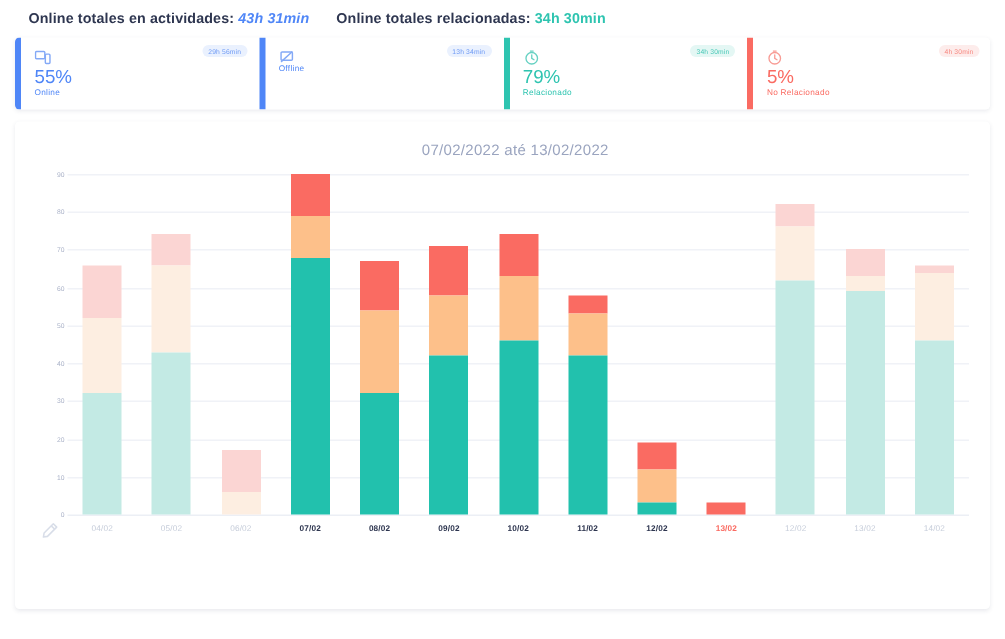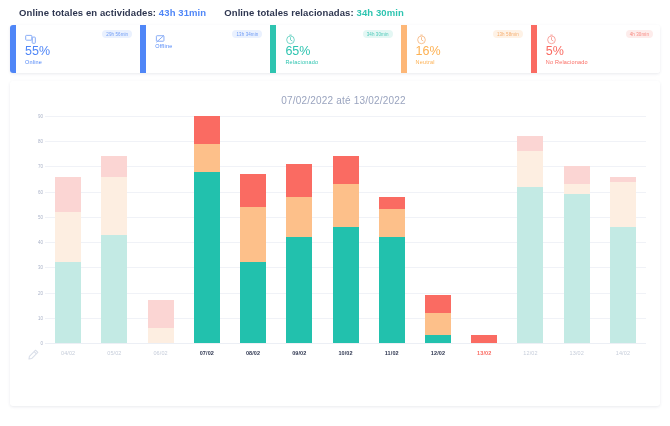--- a/index.html
+++ b/index.html
@@ -13,39 +13,39 @@
   .page{position:relative;width:670px;height:426px;box-sizing:border-box;}
 
   
   .totals{
     display:flex;align-items:center;
     padding:7px 0 7px 19px;
     font-size:9.5px;font-weight:bold;color:#2e3650;
     letter-spacing:.1px;
   }
   .totals .grp{margin-right:18px;white-space:nowrap;}
-  .totals .val-blue{color:#4f86f7;font-weight:bold;}
+  .totals .val-blue{color:#4f86f7;font-weight:bold;font-style:italic;}
   .totals .val-teal{color:#2ec4b0;font-weight:bold;}
 
   
   .cards{
     display:flex;
     margin:0 10px;
     background:#fff;
     border-radius:3px;
     box-shadow:0 1px 3px rgba(40,50,90,.10);
     overflow:hidden;
     height:48px;
   }
   .card{
     flex:1 1 0;
     position:relative;
     padding:6px 8px 0 9px;
     box-sizing:border-box;
-    border-left:6px solid #d946ef;
+    border-left:4px solid #d946ef;
     background:#fff;
   }
   .card + .card{margin-left:1px;}
   .card.c-blue{border-left-color:#4f86f7;}
   .card.c-teal{border-left-color:#2ec4b0;}
   .card.c-orange{border-left-color:#fdb777;}
   .card.c-red{border-left-color:#fa6b62;}
 
   .card .ico{
     display:block;width:11px;height:11px;
@@ -178,36 +178,24 @@
 
     <div class="card c-teal">
       <span class="ico">
         <svg viewBox="0 0 16 16" width="11" height="11">
             <circle cx="8" cy="8.5" r="5.6" fill="none" stroke="#4cc9b8" stroke-width="1.3"></circle>
             <path d="M8 5.2v3.4l2.2 1.3" fill="none" stroke="#4cc9b8" stroke-width="1.3" stroke-linecap="round"></path>
             <line x1="6.2" y1="1.6" x2="9.8" y2="1.6" stroke="#4cc9b8" stroke-width="1.3"></line>
           </svg>
       </span>
       <span class="badge">34h 30min</span>
-      <div class="pct">65%</div>
+      <div class="pct">79%</div>
       <div class="lbl">Relacionado</div>
     </div>
 
-    <div class="card c-orange">
-      <span class="ico">
-        <svg viewBox="0 0 16 16" width="11" height="11">
-            <circle cx="8" cy="8.5" r="5.6" fill="none" stroke="#f5ae70" stroke-width="1.3"></circle>
-            <path d="M8 5.2v3.4l2.2 1.3" fill="none" stroke="#f5ae70" stroke-width="1.3" stroke-linecap="round"></path>
-            <line x1="6.2" y1="1.6" x2="9.8" y2="1.6" stroke="#f5ae70" stroke-width="1.3"></line>
-          </svg>
-      </span>
-      <span class="badge">13h 58min</span>
-      <div class="pct">16%</div>
-      <div class="lbl">Neutral</div>
-    </div>
 
     <div class="card c-red">
       <span class="ico">
         <svg viewBox="0 0 16 16" width="11" height="11">
             <circle cx="8" cy="8.5" r="5.6" fill="none" stroke="#f78a82" stroke-width="1.3"></circle>
             <path d="M8 5.2v3.4l2.2 1.3" fill="none" stroke="#f78a82" stroke-width="1.3" stroke-linecap="round"></path>
             <line x1="6.2" y1="1.6" x2="9.8" y2="1.6" stroke="#f78a82" stroke-width="1.3"></line>
           </svg>
       </span>
       <span class="badge">4h 30min</span>

